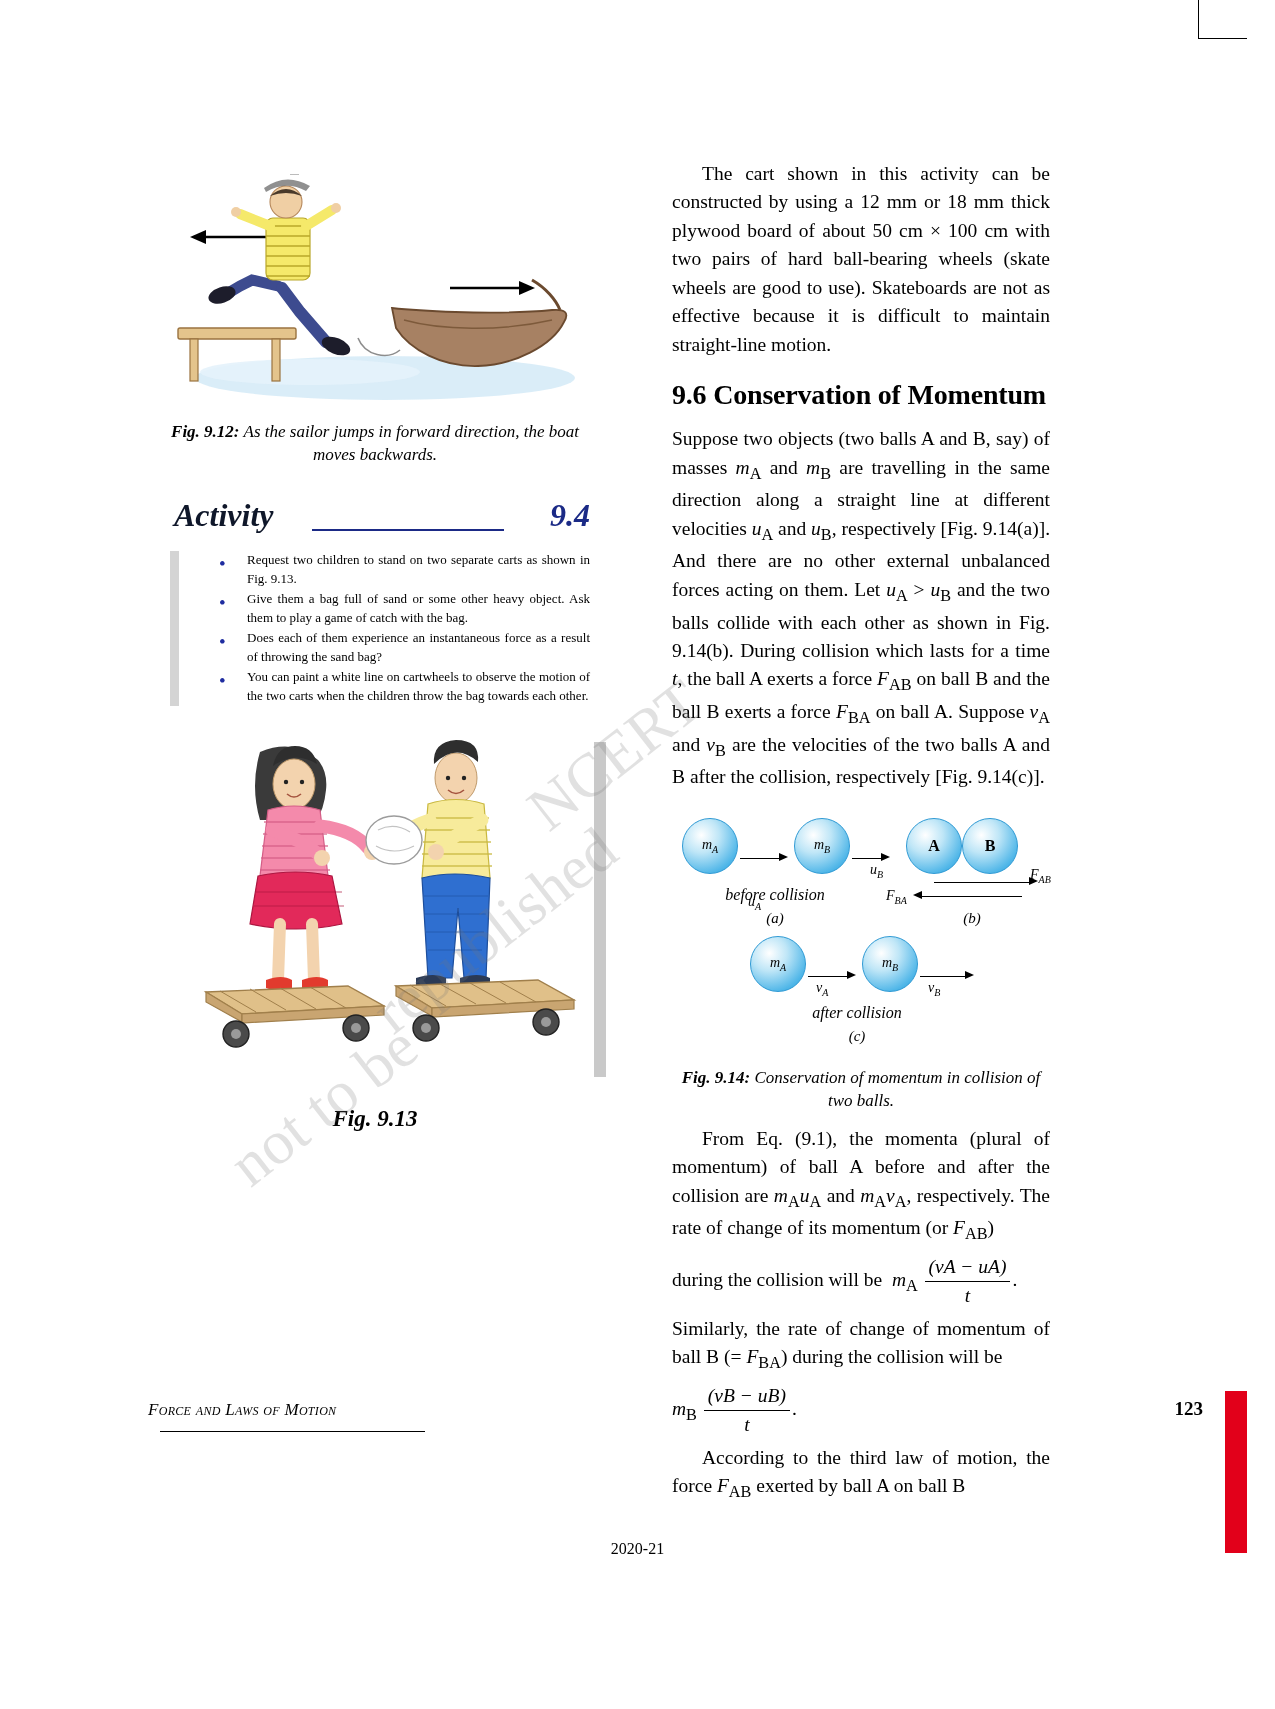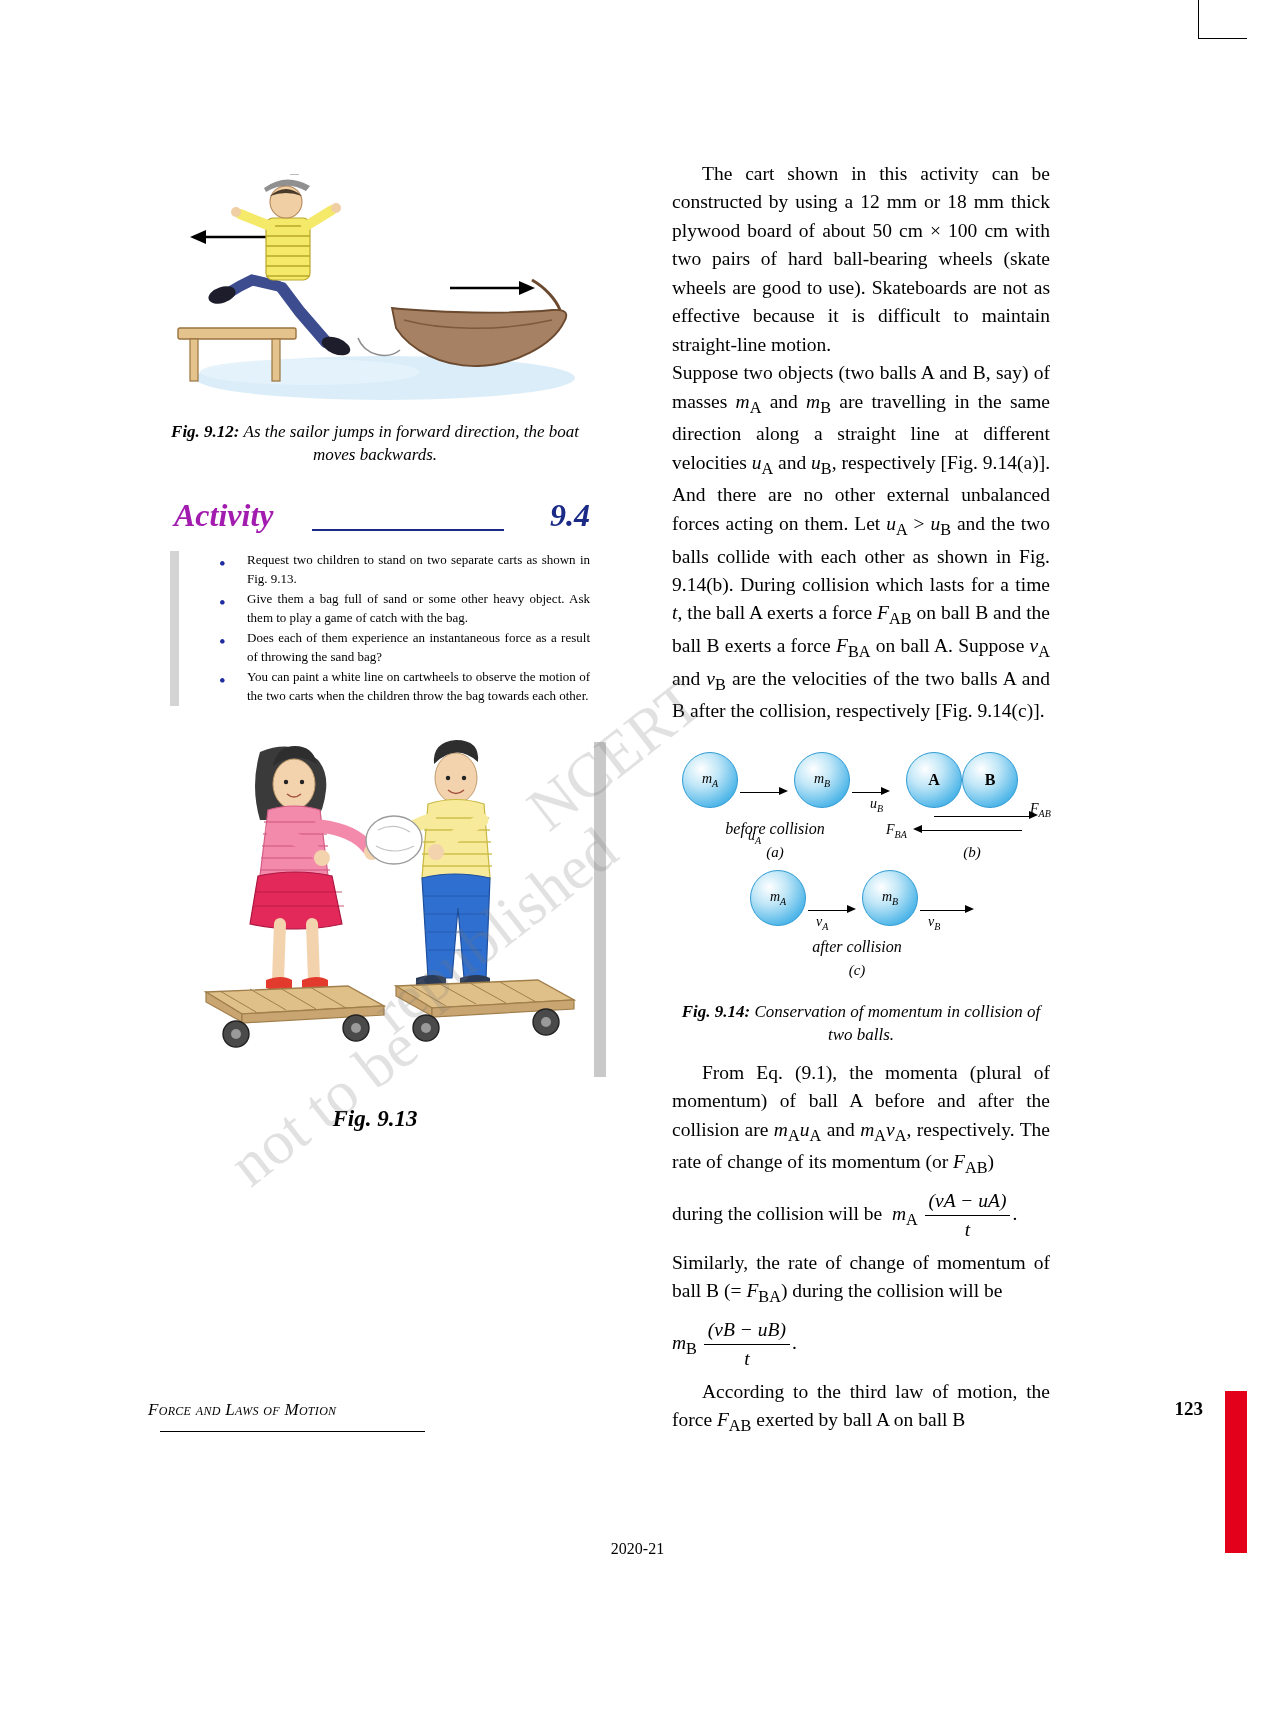--- a/index.html
+++ b/index.html
@@ -76,21 +76,21 @@
     margin-top: 30px;
     margin-bottom: 8px;
   }
   .activity-word {
     position: absolute;
     left: 14px; top: 0px;
     font-family: "Liberation Serif", serif;
     font-style: italic;
     font-weight: bold;
     font-size: 32px;
-    color: #a21caf;
+    color: #0f172a;
   }
   .activity-rule {
     position: absolute;
     left: 152px; top: 32px;
     width: 192px; height: 0;
     border-top: 2.2px solid #1b2a86;
   }
   .activity-num {
     position: absolute;
     right: 0px; top: 0px;
@@ -485,20 +485,21 @@
       </svg>
       <div class="fig913-caption">Fig. 9.13</div>
     </div>
 
   </div>
 
   <div class="col-right">
 
     <p class="body indent">The cart shown in this activity can be constructed by using a 12 mm or 18 mm thick plywood board of about 50 cm × 100 cm with two pairs of hard ball-bearing wheels (skate wheels are good to use). Skateboards are not as effective because it is difficult to maintain straight-line motion.</p>
 
+    <h2 class="section-head">9.6 Conservation of Momentum</h2>
 
     <p class="body">Suppose two objects (two balls A and B, say) of masses <span class="mi">m</span><sub>A</sub> and <span class="mi">m</span><sub>B</sub> are travelling in the same direction along a straight line at different velocities <span class="mi">u</span><sub>A</sub> and <span class="mi">u</span><sub>B</sub>, respectively [Fig. 9.14(a)]. And there are no other external unbalanced forces acting on them. Let <span class="mi">u</span><sub>A</sub> &gt; <span class="mi">u</span><sub>B</sub> and the two balls collide with each other as shown in Fig. 9.14(b). During collision which lasts for a time <span class="mi">t</span>, the ball A exerts a force <span class="mi">F</span><sub>AB</sub> on ball B and the ball B exerts a force <span class="mi">F</span><sub>BA</sub> on ball A. Suppose <span class="mi">v</span><sub>A</sub> and <span class="mi">v</span><sub>B</sub> are the velocities of the two balls A and B after the collision, respectively [Fig. 9.14(c)].</p>
 
     <div class="fig914">
 
       <div class="ball" style="left:10px; top:14px; width:54px; height:54px;">
         <span><i>m</i><sub>A</sub></span>
       </div>
       <div class="arrow-line" style="left:68px; top:54px; width:40px;"></div>
       <div class="arrow-head-r" style="left:107px; top:49px;"></div>

